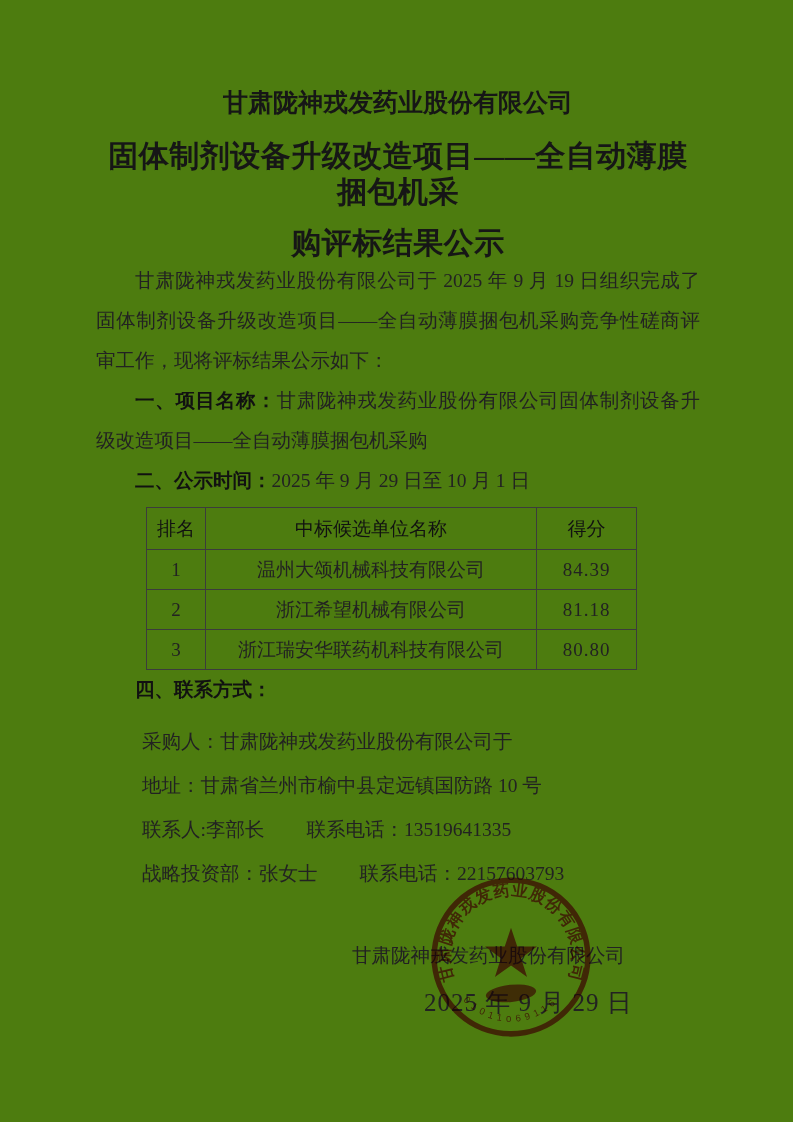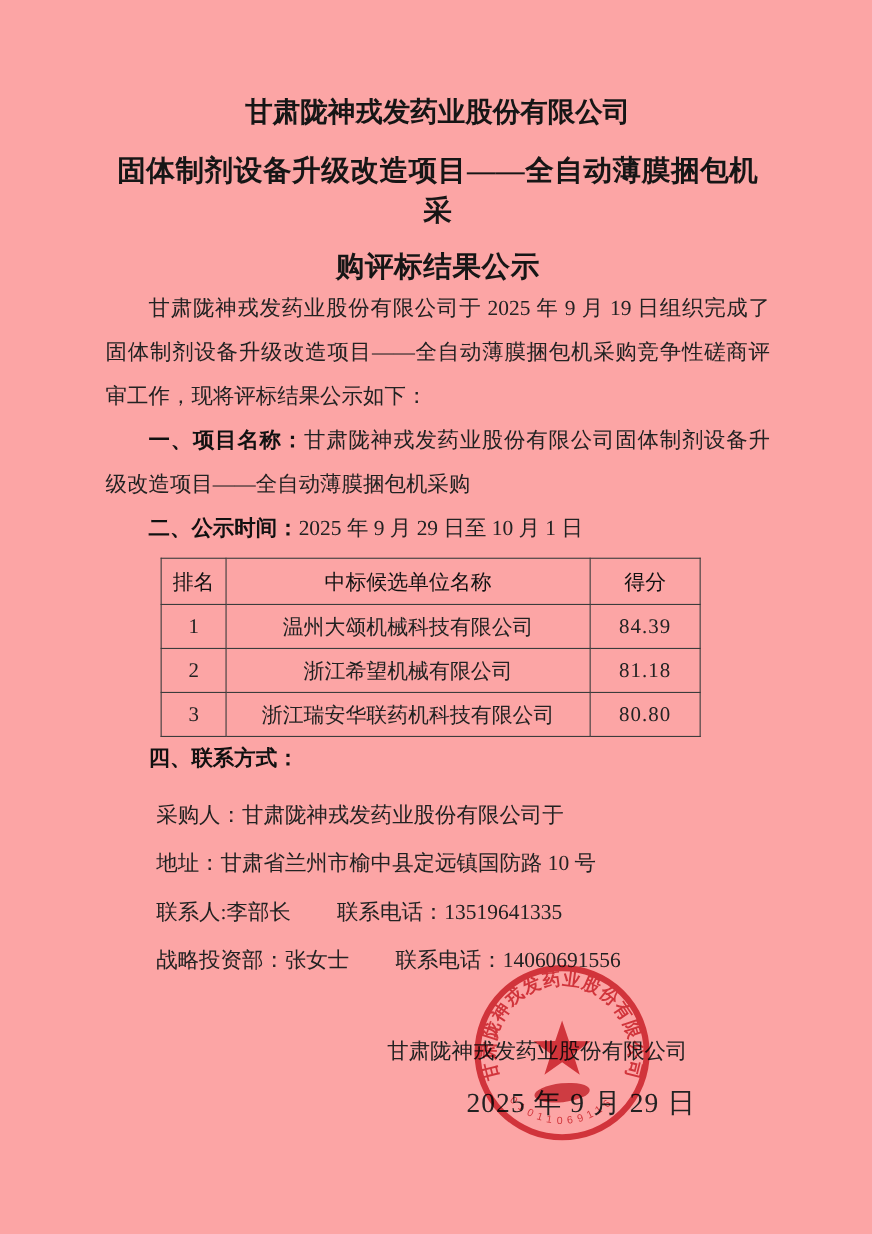--- a/index.html
+++ b/index.html
@@ -1,34 +1,34 @@
 <!DOCTYPE html>
 <html lang="zh"><head>
 <meta charset="utf-8">
 <style>
   html,body{margin:0;padding:0;background:#e9e9e9;}
   .page{
     position:relative;
     width:793px;height:1122px;
     margin:0 auto;
-    background:#fca5a5;
+    background:#4d7c0f;
     font-family:"Liberation Serif","DejaVu Serif",serif;
     color:#1e1e1e;
     overflow:hidden;
   }
   .content{
     position:absolute;
     left:96px;top:86px;width:604px;
   }
   .title-line1{
     font-size:25px;font-weight:bold;text-align:center;
     line-height:34px;margin:0 0 18px 0;color:#161616;
   }
   .title-line2,.title-line3{
-    font-size:26px;font-weight:bold;text-align:center;
+    font-size:30px;font-weight:bold;text-align:center;
     line-height:36px;margin:0 0 15px 0;color:#161616;
     letter-spacing:.5px;
   }
   .title-line3{margin-bottom:0;}
   p.body{
     font-size:19.5px;line-height:40px;margin:0;
     text-align:justify;color:#222;
   }
   .indent{text-indent:2em;}
   .intro{margin-top:19px;}
@@ -130,21 +130,21 @@
         </tr>
       </tbody>
     </table>
 
     <p class="body indent sec4"><span class="sec-label">四、联系方式：</span></p>
 
     <div class="contact">
       <p>采购人：甘肃陇神戎发药业股份有限公司于</p>
       <p>地址：甘肃省兰州市榆中县定远镇国防路 10 号</p>
       <p><span>联系人:李部长</span><span class="gap"></span><span>联系电话：13519641335</span></p>
-      <p><span>战略投资部：张女士</span><span class="gap"></span><span>联系电话：14060691556</span></p>
+      <p><span>战略投资部：张女士</span><span class="gap"></span><span>联系电话：22157603793</span></p>
     </div>
   </div>
 
   <div class="sig">甘肃陇神戎发药业股份有限公司</div>
   <div class="sig-date">2025 年 9 月 29 日</div>
 
   <svg class="seal" viewBox="0 0 180 180" xmlns="http://www.w3.org/2000/svg">
     <g>
       <circle cx="90" cy="90" r="76" fill="none" stroke="#ce3843" stroke-width="5.5"></circle>
       <defs>

